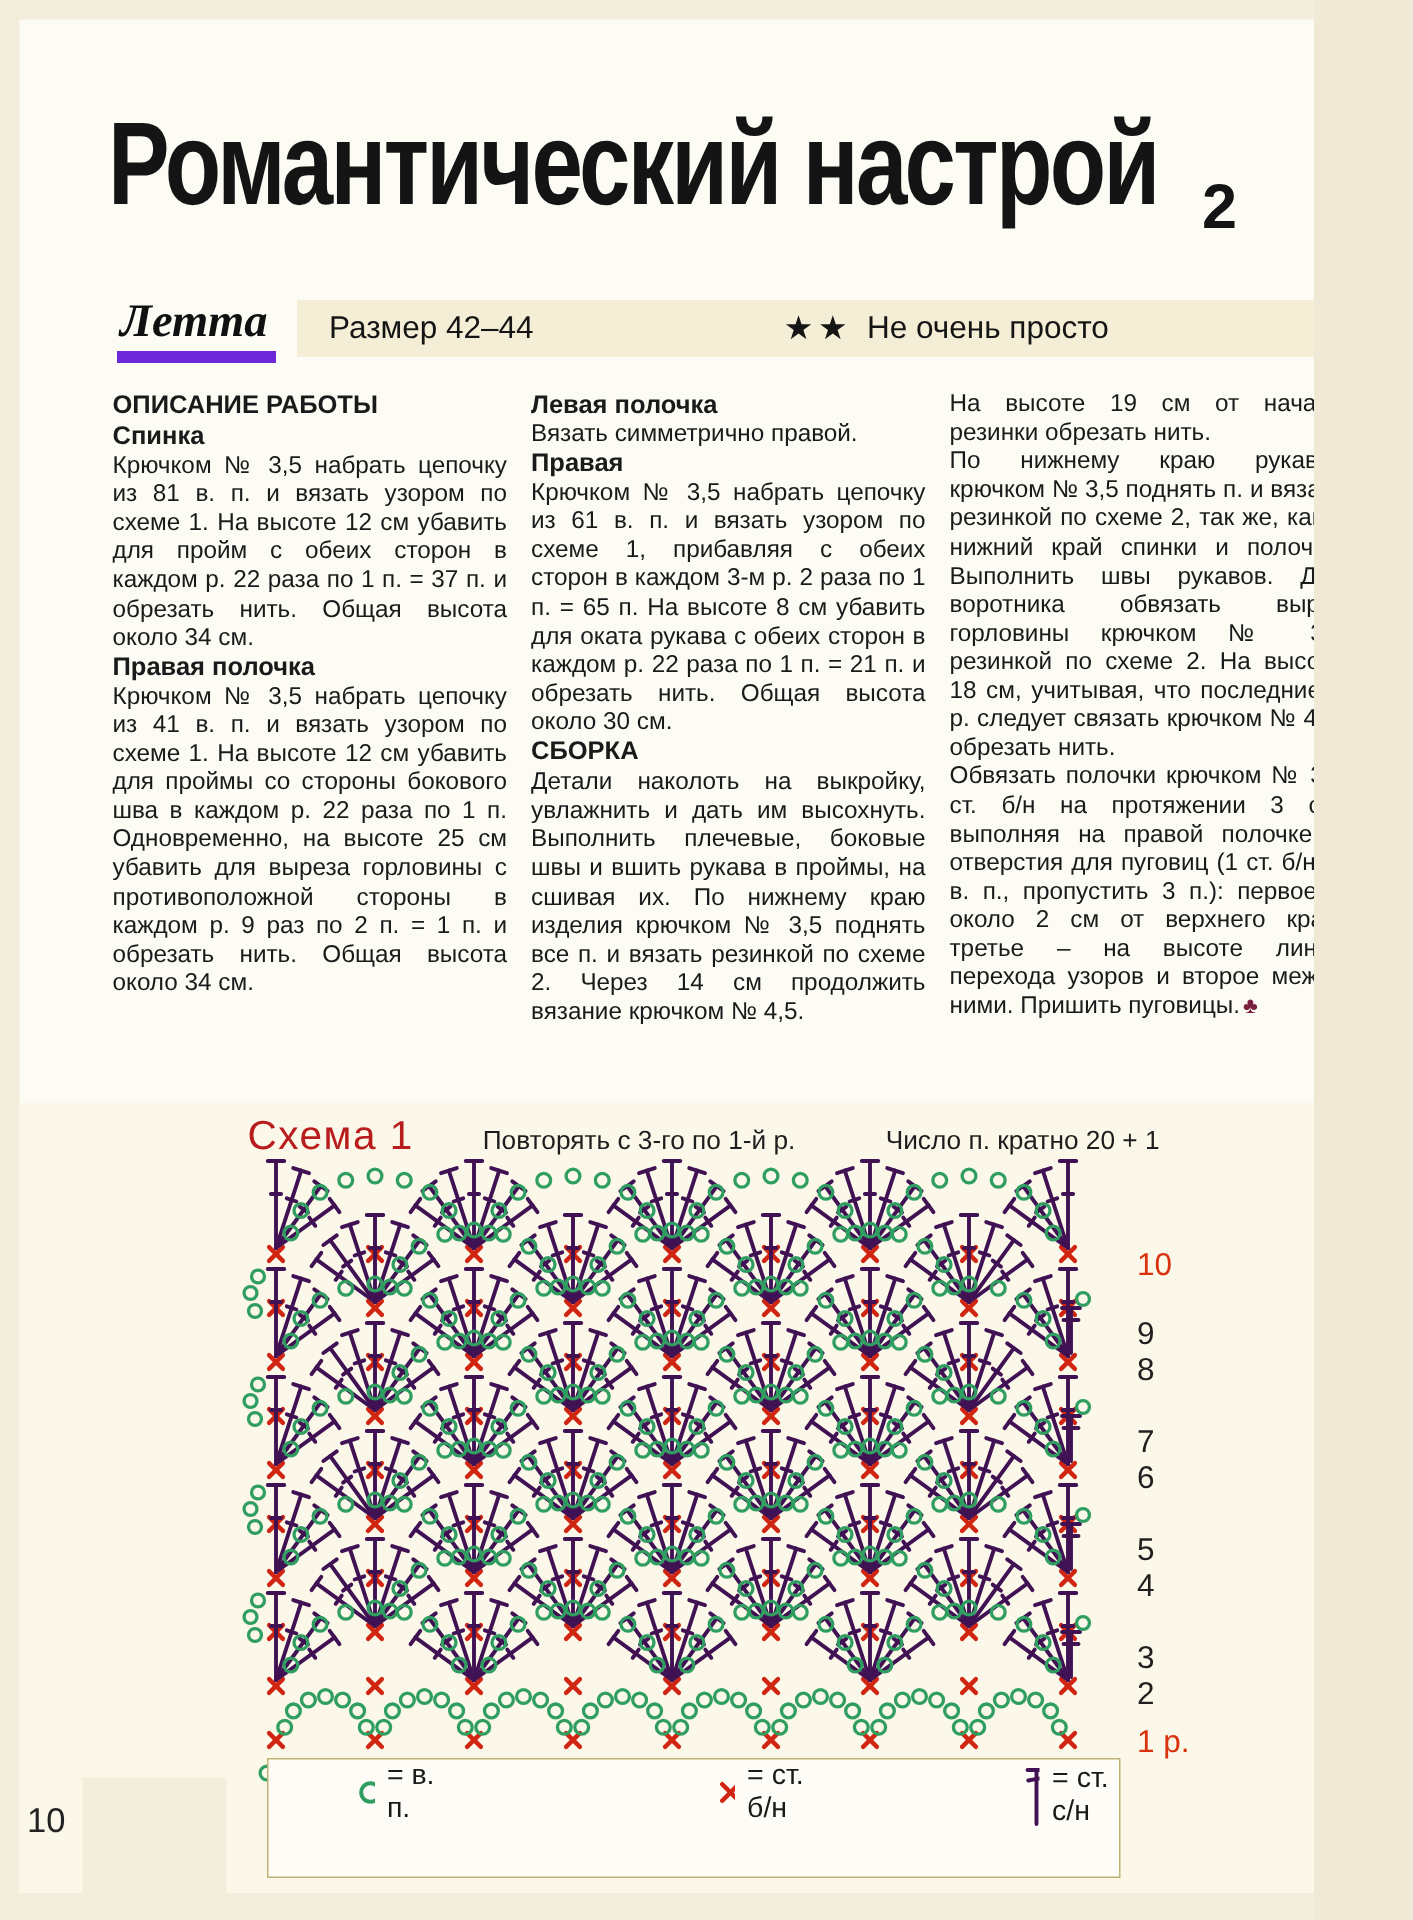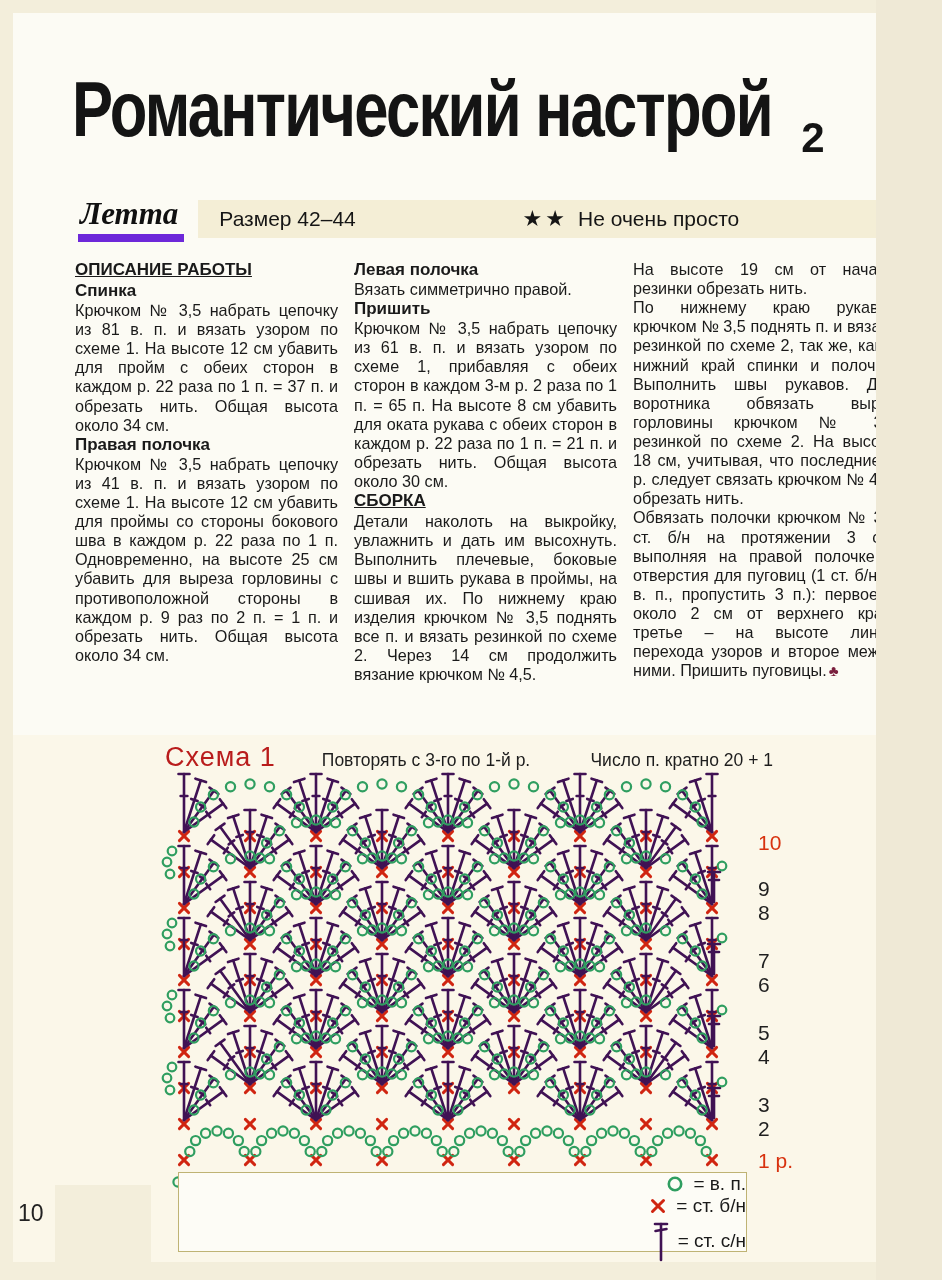--- a/index.html
+++ b/index.html
@@ -23,33 +23,33 @@
     border-bottom:8px solid #6d28d9;padding:0 6px 2px 2px;margin-right:14px;}
   .band{flex:1;background:#f4eed6;height:38px;display:flex;align-items:center;font-size:21px;color:#151515;}
   .band .size{margin-left:21px;}
   .band .diff{margin:0 auto;display:flex;align-items:center;gap:10px;}
   .band .stars{font-size:22px;letter-spacing:3px;}
 
   .columns{position:absolute;left:75px;top:260px;width:822px;display:flex;gap:16px;}
   .col{width:263px;}
   .blk{color:#1a1a1a;}
   .paragraph{font-size:16.2px;line-height:1.18;text-align:justify;}
-  .heading{font-size:17px;font-weight:bold;text-decoration:underline;margin-bottom:1px;}
+  .heading{font-size:17px;font-weight:bold;margin-bottom:1px;}
   .subheading{font-size:17px;font-weight:bold;}
   .endmark{color:#7a1f3d;font-size:15px;padding-left:2px;}
 
   .chart-head{position:absolute;left:165px;top:742px;width:612px;display:flex;align-items:baseline;}
   .chart-title{font-size:27px;color:#b91c1c;letter-spacing:1px;}
   .chart-note1{font-size:17.5px;font-weight:500;color:#1d1d1d;margin-left:46px;}
   .chart-note2{font-size:17.5px;font-weight:500;color:#1d1d1d;margin-left:auto;margin-right:4px;}
 
   #chart-canvas{position:absolute;left:160px;top:768px;width:656px;height:452px;}
 
   .legend{position:absolute;left:178px;top:1172px;width:567px;height:78px;background:#fdfcf6;
-    border:1.5px solid #bfb374;display:flex;align-items:flex-end;flex-direction:column;}
+    border:1.5px solid #bfb374;display:flex;align-items:flex-start;}
   .legend-item{display:flex;align-items:center;gap:8px;font-size:19px;color:#1a1a1a;}
   .legend-item.i0{margin-left:58px;}
   .legend-item.i1{margin-left:185px;}
   .legend-item.i2{margin-left:138px;}
 
   .pagenum-strip{position:absolute;left:55px;top:1185px;width:96px;height:95px;background:#f3eedb;}
   .pagenum{position:absolute;left:18px;top:1200px;font-size:23px;color:#222;}
 </style>
 </head>
 <body>
@@ -80,21 +80,21 @@
     <div class="col">
         <div class="blk heading">ОПИСАНИЕ РАБОТЫ</div>
         <div class="blk subheading">Спинка</div>
         <div class="blk paragraph">Крючком № 3,5 набрать цепочку из 81 в. п. и вязать узором по схеме 1. На высоте 12 см убавить для пройм с обеих сторон в каждом р. 22 раза по 1 п. = 37 п. и обрезать нить. Общая высота около 34 см.</div>
         <div class="blk subheading">Правая полочка</div>
         <div class="blk paragraph">Крючком № 3,5 набрать цепочку из 41 в. п. и вязать узором по схеме 1. На высоте 12 см убавить для проймы со стороны бокового шва в каждом р. 22 раза по 1 п. Одновременно, на высоте 25 см убавить для выреза горловины с противоположной стороны в каждом р. 9 раз по 2 п. = 1 п. и обрезать нить. Общая высота около 34 см.</div>
       </div>
     <div class="col">
         <div class="blk subheading">Левая полочка</div>
         <div class="blk paragraph">Вязать симметрично правой.</div>
-        <div class="blk subheading">Пришить</div>
+        <div class="blk subheading">Правая</div>
         <div class="blk paragraph">Крючком № 3,5 набрать цепочку из 61 в. п. и вязать узором по схеме 1, прибавляя с обеих сторон в каждом 3-м р. 2 раза по 1 п. = 65 п. На высоте 8 см убавить для оката рукава с обеих сторон в каждом р. 22 раза по 1 п. = 21 п. и обрезать нить. Общая высота около 30 см.</div>
         <div class="blk heading">СБОРКА</div>
         <div class="blk paragraph">Детали наколоть на выкройку, увлажнить и дать им высохнуть. Выполнить плечевые, боковые швы и вшить рукава в проймы, на сшивая их. По нижнему краю изделия крючком № 3,5 поднять все п. и вязать резинкой по схеме 2. Через 14 см продолжить вязание крючком № 4,5.</div>
       </div>
     <div class="col">
         <div class="blk paragraph">На высоте 19 см от начала резинки обрезать нить.</div>
         <div class="blk paragraph">По нижнему краю рукавов крючком № 3,5 поднять п. и вязать резинкой по схеме 2, так же, как и нижний край спинки и полочек. Выполнить швы рукавов. Для воротника обвязать вырез горловины крючком № 3,5 резинкой по схеме 2. На высоте 18 см, учитывая, что последние 3 р. следует связать крючком № 4,5, обрезать нить.</div>
         <div class="blk paragraph">Обвязать полочки крючком № 3,5 ст. б/н на протяжении 3 см, выполняя на правой полочке 3 отверстия для пуговиц (1 ст. б/н, 3 в. п., пропустить 3 п.): первое – около 2 см от верхнего края, третье – на высоте линии перехода узоров и второе между ними. Пришить пуговицы.<span class="endmark">♣</span></div>
       </div>
   </div>

